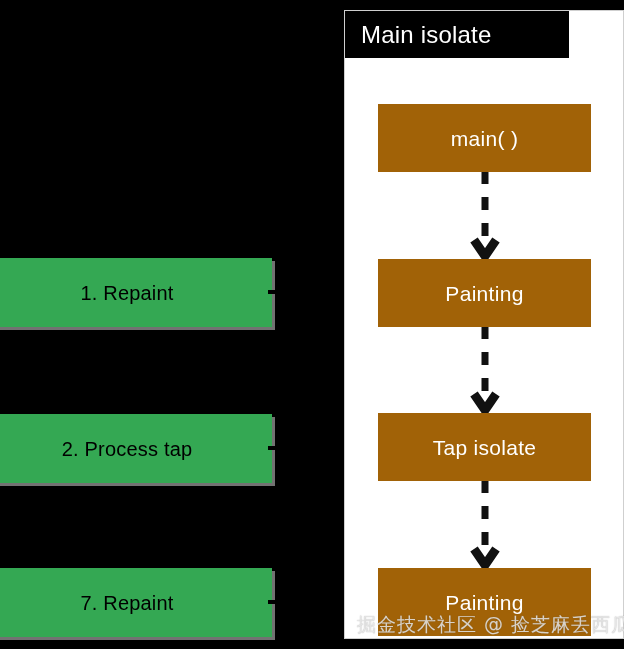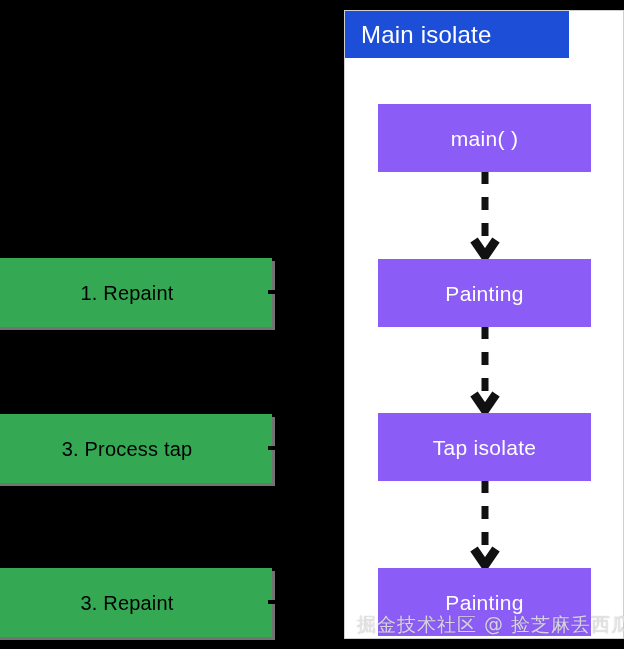--- a/index.html
+++ b/index.html
@@ -73,40 +73,40 @@
     background: #ffffff;
     border: 1px solid #cfcfcf;
     box-sizing: border-box;
   }
   #panel-header {
     position: absolute;
     left: 0;
     top: 0;
     width: 224px;
     height: 47px;
-    background: #1d4ed8;
+    background: #000000;
     box-sizing: border-box;
     display: flex;
     align-items: center;
   }
   #panel-header .title {
     color: #ffffff;
     font-size: 24px;
     padding-left: 16px;
     letter-spacing: 0.2px;
     line-height: 1;
   }
 
   
   .blue-box {
     position: absolute;
     left: 378px;
     width: 213px;
     height: 68px;
-    background: #8b5cf6;
+    background: #a16207;
     display: flex;
     align-items: center;
     justify-content: center;
     box-sizing: border-box;
   }
   .blue-box .label {
     color: #ffffff;
     font-size: 21px;
     line-height: 1;
     letter-spacing: 0.3px;
@@ -144,26 +144,26 @@
 <body>
 
 <div id="stage">
 
   <div class="green-box" id="green-1">
     <span class="label">1. Repaint</span>
   </div>
   <div class="stub" id="stub-1"></div>
 
   <div class="green-box" id="green-2">
-    <span class="label">3. Process tap</span>
+    <span class="label">2. Process tap</span>
   </div>
   <div class="stub" id="stub-2"></div>
 
   <div class="green-box" id="green-3">
-    <span class="label">3. Repaint</span>
+    <span class="label">7. Repaint</span>
   </div>
   <div class="stub" id="stub-3"></div>
 
   <svg class="h-arrow" id="harrow-1" viewBox="0 0 38 14">
     <line x1="0" y1="7" x2="30" y2="7" stroke="#000000" stroke-width="3"></line>
     <path d="M 26 1 L 37 7 L 26 13" fill="none" stroke="#000000" stroke-width="3" stroke-linecap="butt" stroke-linejoin="miter"></path>
   </svg>
   <svg class="h-arrow" id="harrow-2" viewBox="0 0 38 14">
     <line x1="0" y1="7" x2="30" y2="7" stroke="#000000" stroke-width="3"></line>
     <path d="M 26 1 L 37 7 L 26 13" fill="none" stroke="#000000" stroke-width="3" stroke-linecap="butt" stroke-linejoin="miter"></path>

